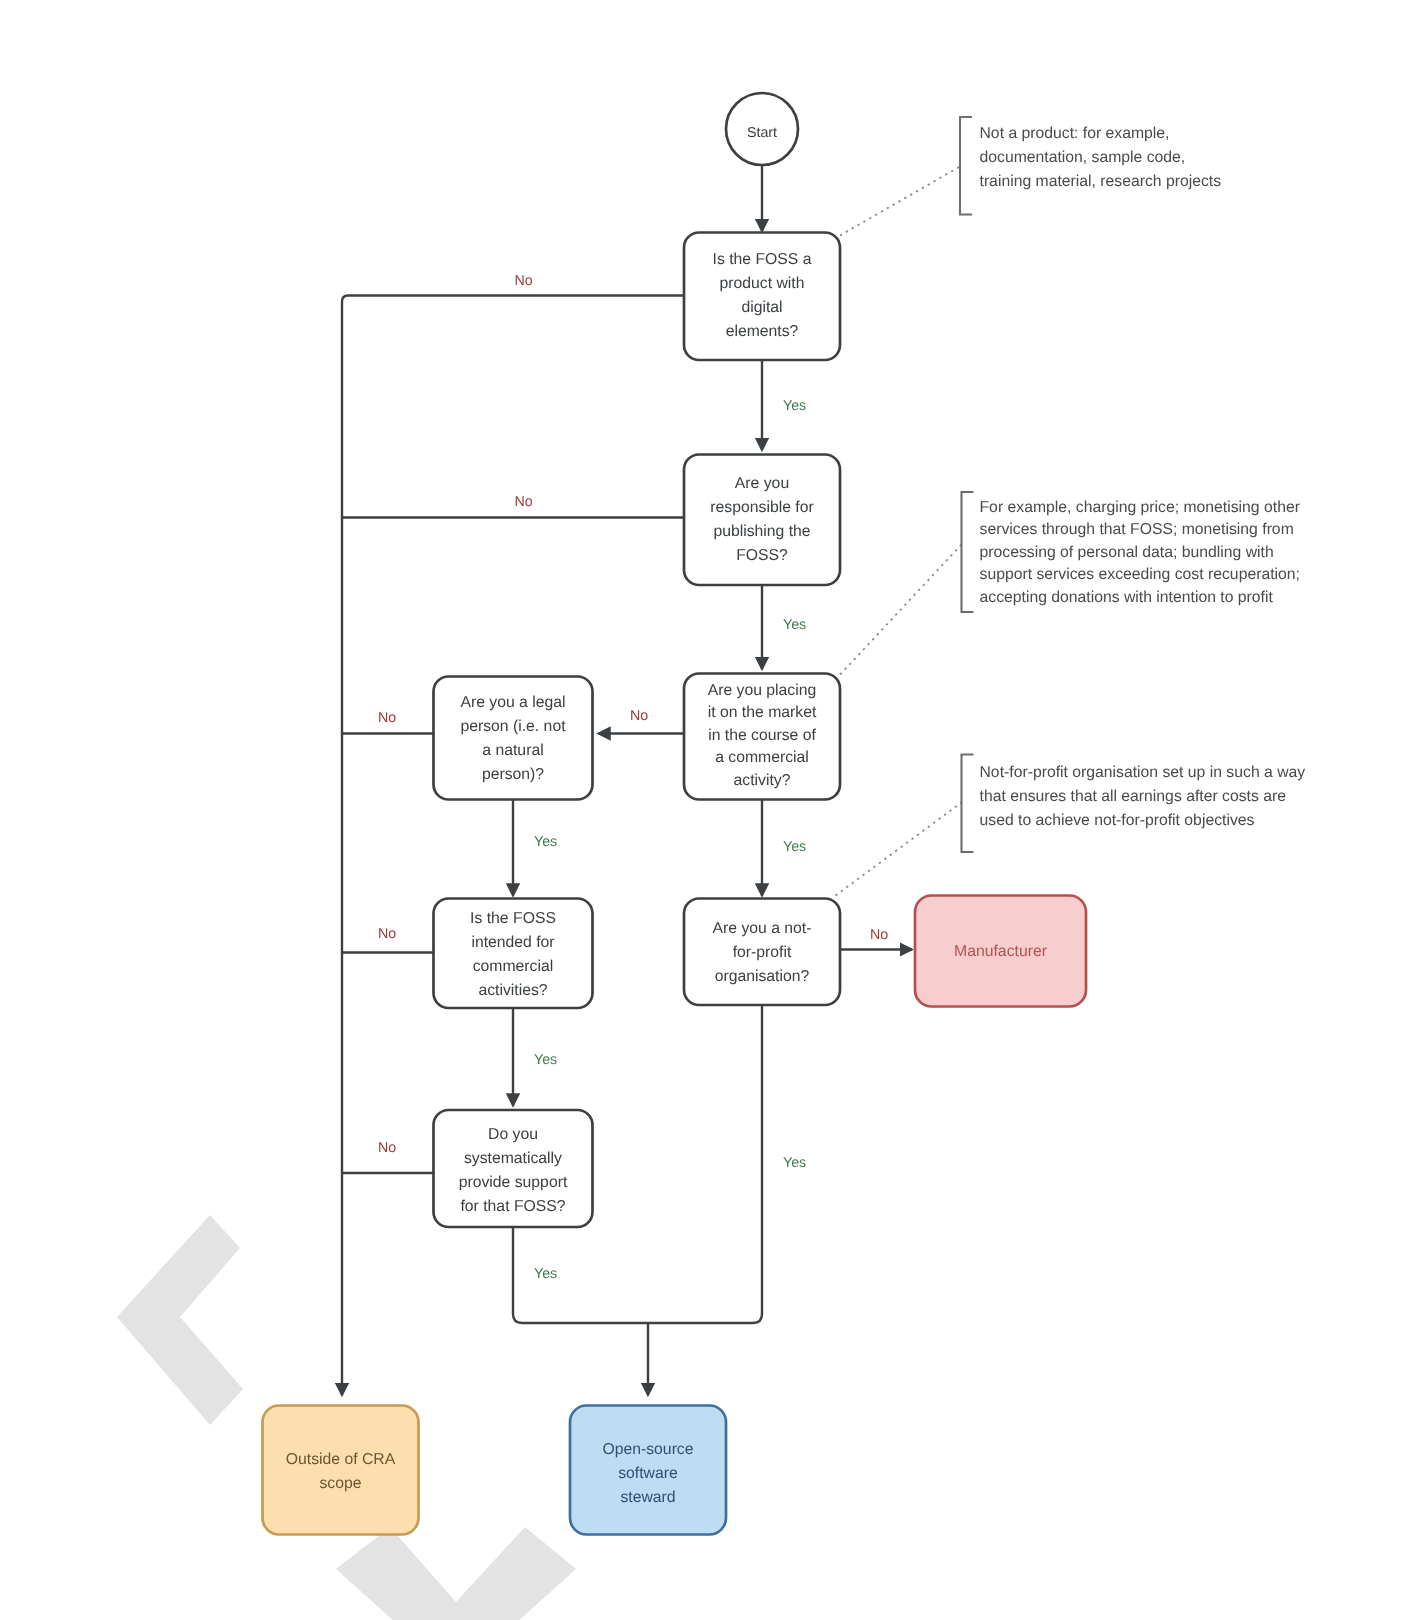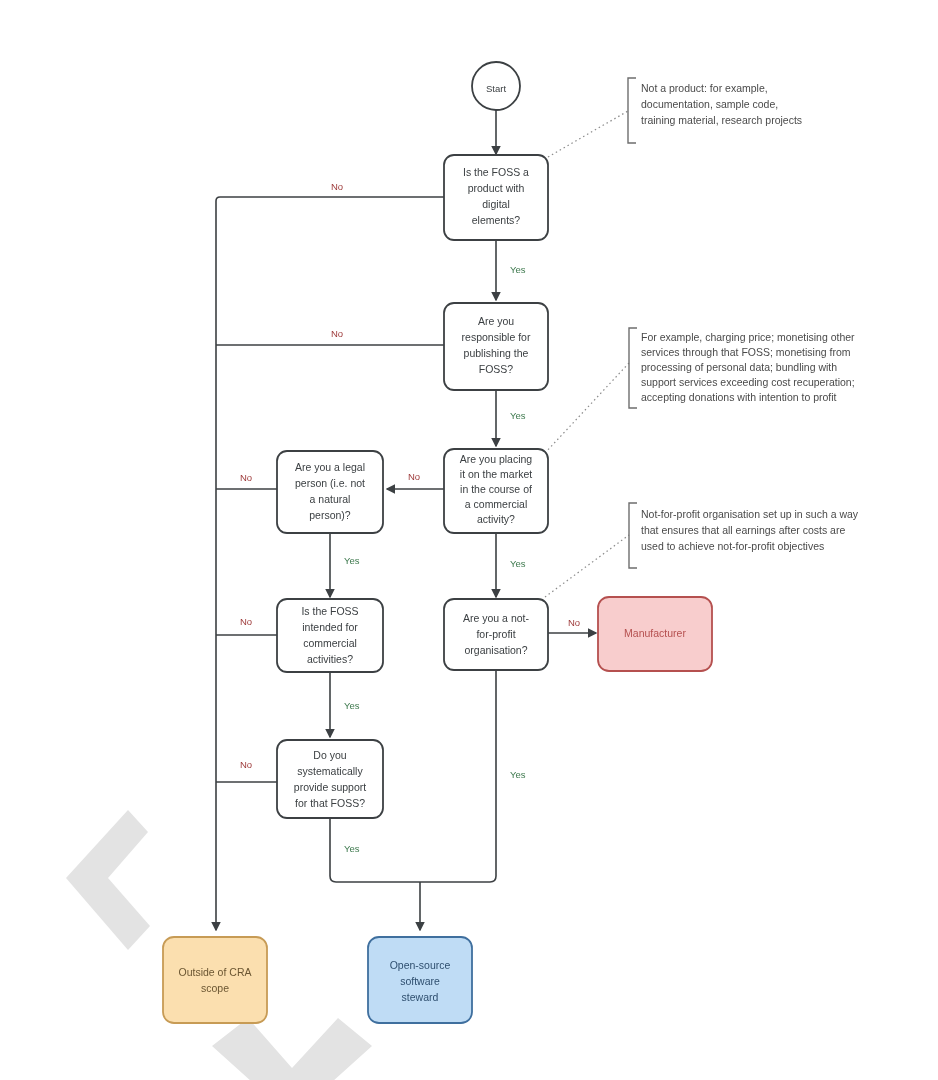--- a/index.html
+++ b/index.html
@@ -9,21 +9,21 @@
   }
   body {
     font-family: "Liberation Sans", sans-serif;
     width: 938px;
     height: 1080px;
     position: relative;
     overflow: hidden;
   }
   #stage {
     position: absolute;
-    left: 0;
+    left: 12px;
     top: 0;
     width: 785px;
     height: 1080px;
   }
   svg#flow {
     position: absolute;
     left: 0;
     top: 0;
     width: 938px;
     height: 1080px;

